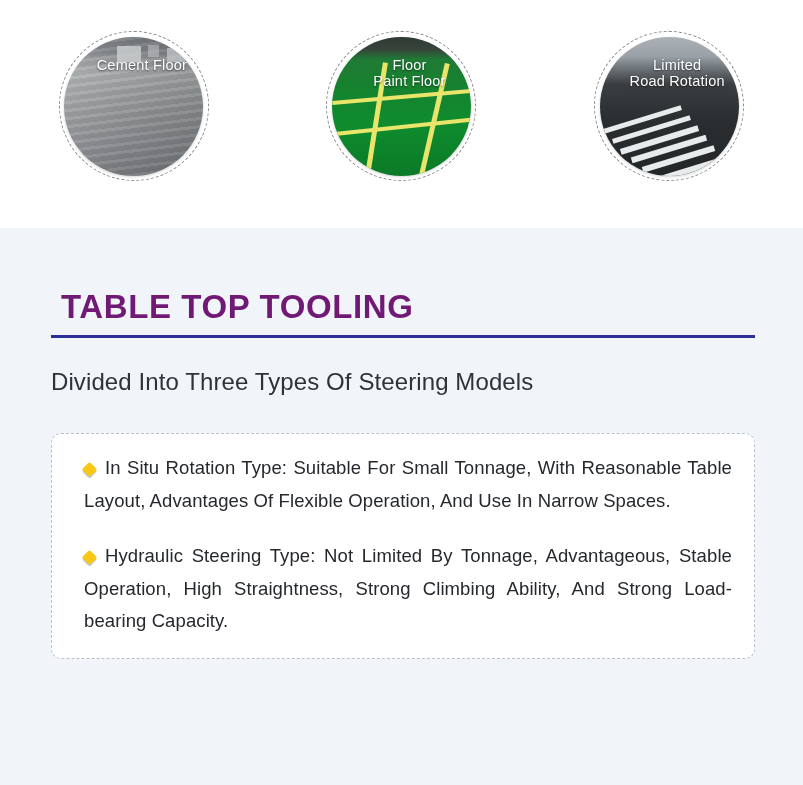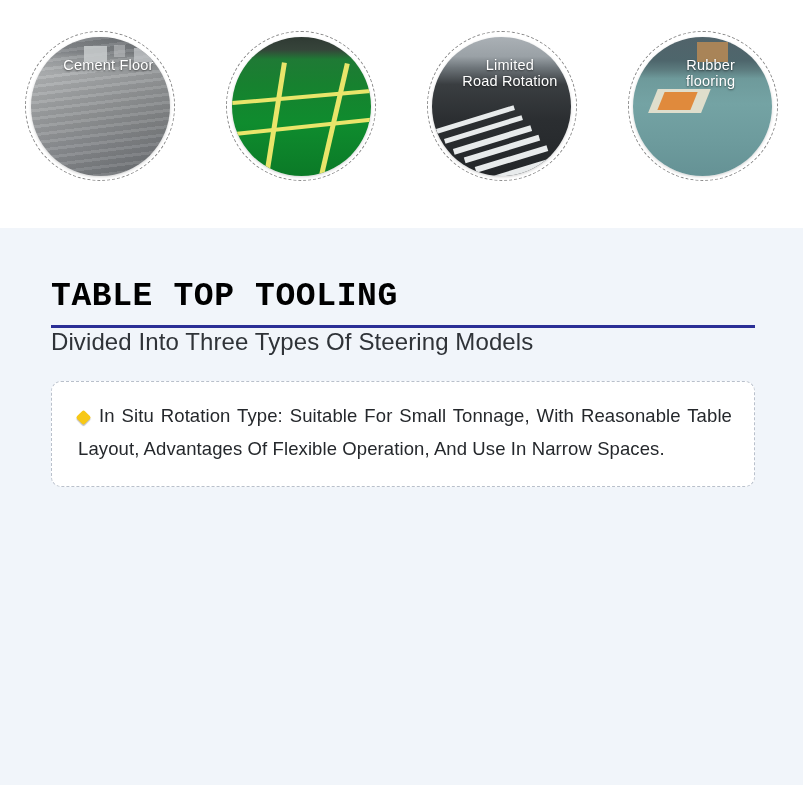--- a/index.html
+++ b/index.html
@@ -132,51 +132,51 @@
     box-sizing: border-box;
   }
   .content-inner {
     position: absolute;
     left: 51px;
     right: 48px;
     top: 0;
   }
 
   .page-title {
-    margin: 0;
+    margin: 10px;
     padding-top: 52px;
     font-size: 33px;
     font-weight: bold;
     letter-spacing: .6px;
-    color: #000000;
+    color: #701a75;
     line-height: 1;
-    font-family: Liberation Mono, monospace;
   }
   .title-rule {
     margin-top: 12px;
     height: 3px;
     background: #2b2f96;
     width: 100%;
   }
 
   .subtitle {
     margin: 0;
+    padding-top: 30px;
     font-size: 24px;
     font-weight: normal;
     color: #2f3338;
     line-height: 1.2;
     letter-spacing: .1px;
   }
 
   .notes-box {
-    margin-top: 24px;
+    margin-top: 36px;
     border: 1px dashed #b9c0cb;
     border-radius: 10px;
     background: #ffffff;
-    padding: 18px 22px 20px 22px;
+    padding: 18px 22px 20px 28px;
     box-sizing: border-box;
   }
 
   .note {
     position: relative;
     margin: 0 0 22px 0;
     padding-left: 4px;
     font-size: 18.5px;
     line-height: 1.78;
     color: #25282c;
@@ -217,68 +217,63 @@
         <div class="surface-caption">Cement Floor</div>
       </div>
 
       <div class="surface-item">
         <div class="surface-photo">
           <div class="ph ph-green"></div>
           <div class="ln" style="left:0;top:42%;width:100%;height:4px;transform:rotate(-5deg);"></div>
           <div class="ln" style="left:0;top:64%;width:100%;height:4px;transform:rotate(-6deg);"></div>
           <div class="ln" style="left:30%;top:18%;width:5px;height:82%;transform:rotate(9deg);"></div>
           <div class="ln" style="left:72%;top:18%;width:5px;height:82%;transform:rotate(13deg);"></div>
+        </div>
+        <div class="surface-caption">
+          <div>Floor</div>
+          <div>Paint Floor</div>
         </div>
       </div>
 
       <div class="surface-item">
         <div class="surface-photo">
           <div class="ph ph-asphalt"></div>
           <div class="zbr" style="left:2%;top:58%;width:58%;height:5px;transform:rotate(-17deg);"></div>
           <div class="zbr" style="left:8%;top:65%;width:58%;height:5px;transform:rotate(-17deg);"></div>
           <div class="zbr" style="left:14%;top:72%;width:58%;height:6px;transform:rotate(-17deg);"></div>
           <div class="zbr" style="left:22%;top:79%;width:56%;height:6px;transform:rotate(-17deg);"></div>
           <div class="zbr" style="left:30%;top:86%;width:54%;height:6px;transform:rotate(-17deg);"></div>
           <div class="zbr" style="left:40%;top:94%;width:50%;height:6px;transform:rotate(-17deg);"></div>
         </div>
         <div class="surface-caption">
           <div>Limited</div>
           <div>Road Rotation</div>
         </div>
       </div>
 
-      <div class="surface-item">
-        <div class="surface-photo">
-          <div class="ph ph-rubber"></div>
-          <div style="position:absolute;left:14%;top:38%;width:38%;height:17%;background:#e8e3cf;transform:skewX(-22deg);opacity:.92;"></div>
-          <div style="position:absolute;left:20%;top:40%;width:24%;height:13%;background:#e08a3c;transform:skewX(-22deg);"></div>
-          <div style="position:absolute;left:46%;top:4%;width:22%;height:14%;background:#b98a55;opacity:.85;"></div>
-        </div>
-        <div class="surface-caption">
-          <div>Rubber</div>
-          <div>flooring</div>
-        </div>
-      </div>
 
     </div>
   </div>
 
   <div class="content-section">
     <div class="content-inner">
 
       <h1 class="page-title">TABLE TOP TOOLING</h1>
       <div class="title-rule"></div>
 
       <h2 class="subtitle">Divided Into Three Types Of Steering Models</h2>
 
       <div class="notes-box">
 
         <p class="note">
           <span class="bullet-diamond"></span><span>In Situ Rotation Type: Suitable For Small Tonnage, With Reasonable Table Layout, Advantages Of Flexible Operation, And Use In Narrow Spaces.</span>
         </p>
 
+        <p class="note">
+          <span class="bullet-diamond"></span><span>Hydraulic Steering Type: Not Limited By Tonnage, Advantageous, Stable Operation, High Straightness, Strong Climbing Ability, And Strong Load-bearing Capacity.</span>
+        </p>
 
 
       </div>
     </div>
   </div>
 
 </div>
 
 </body></html>

